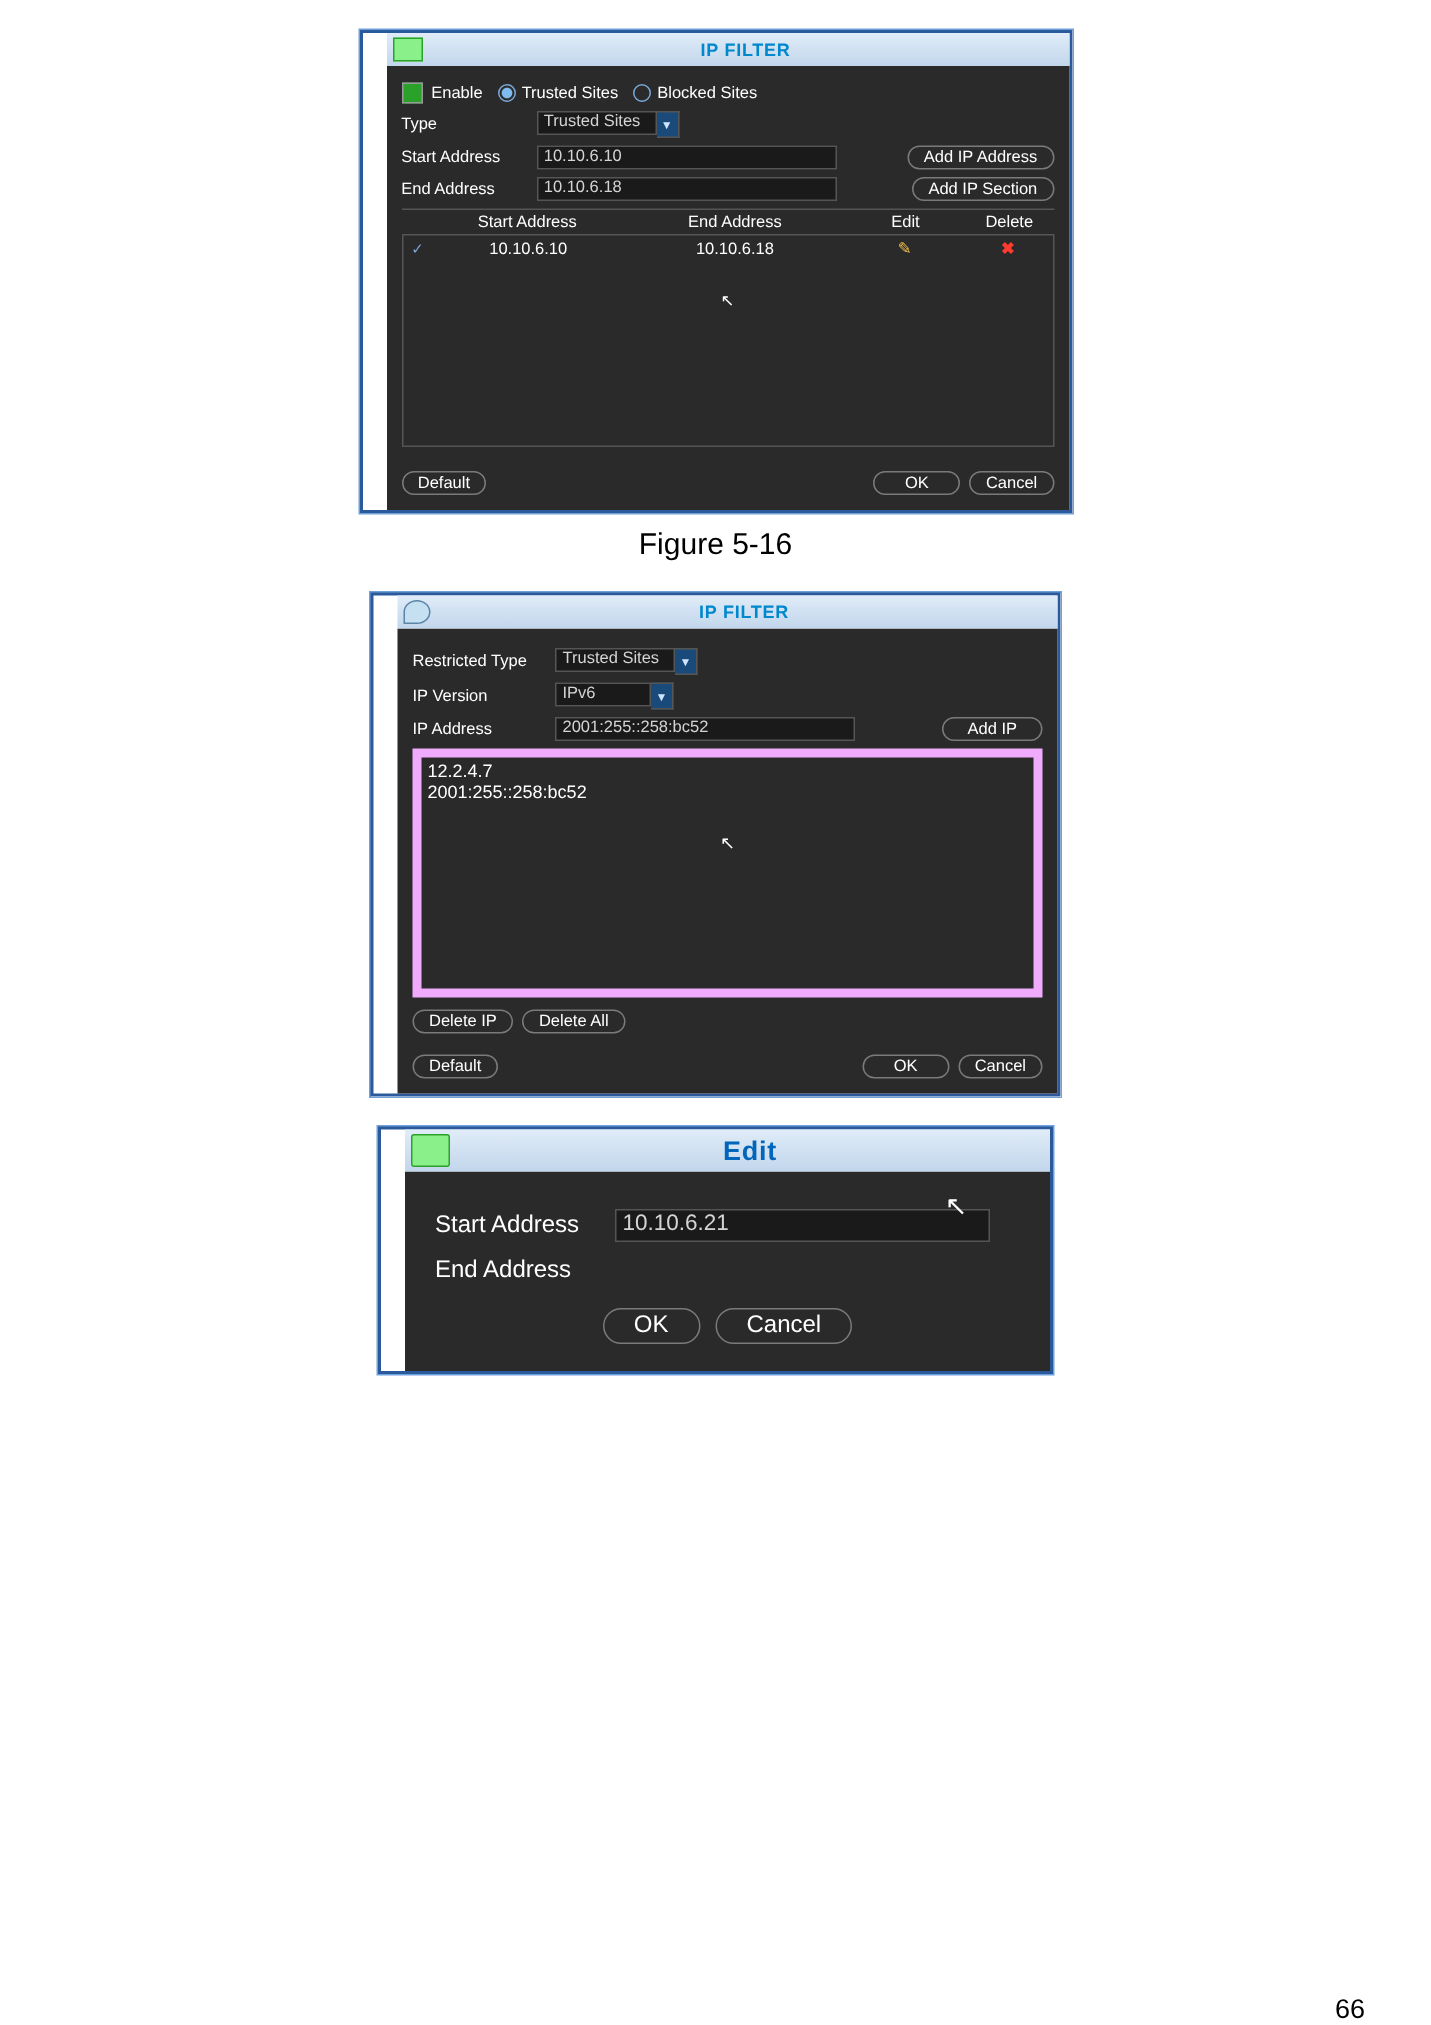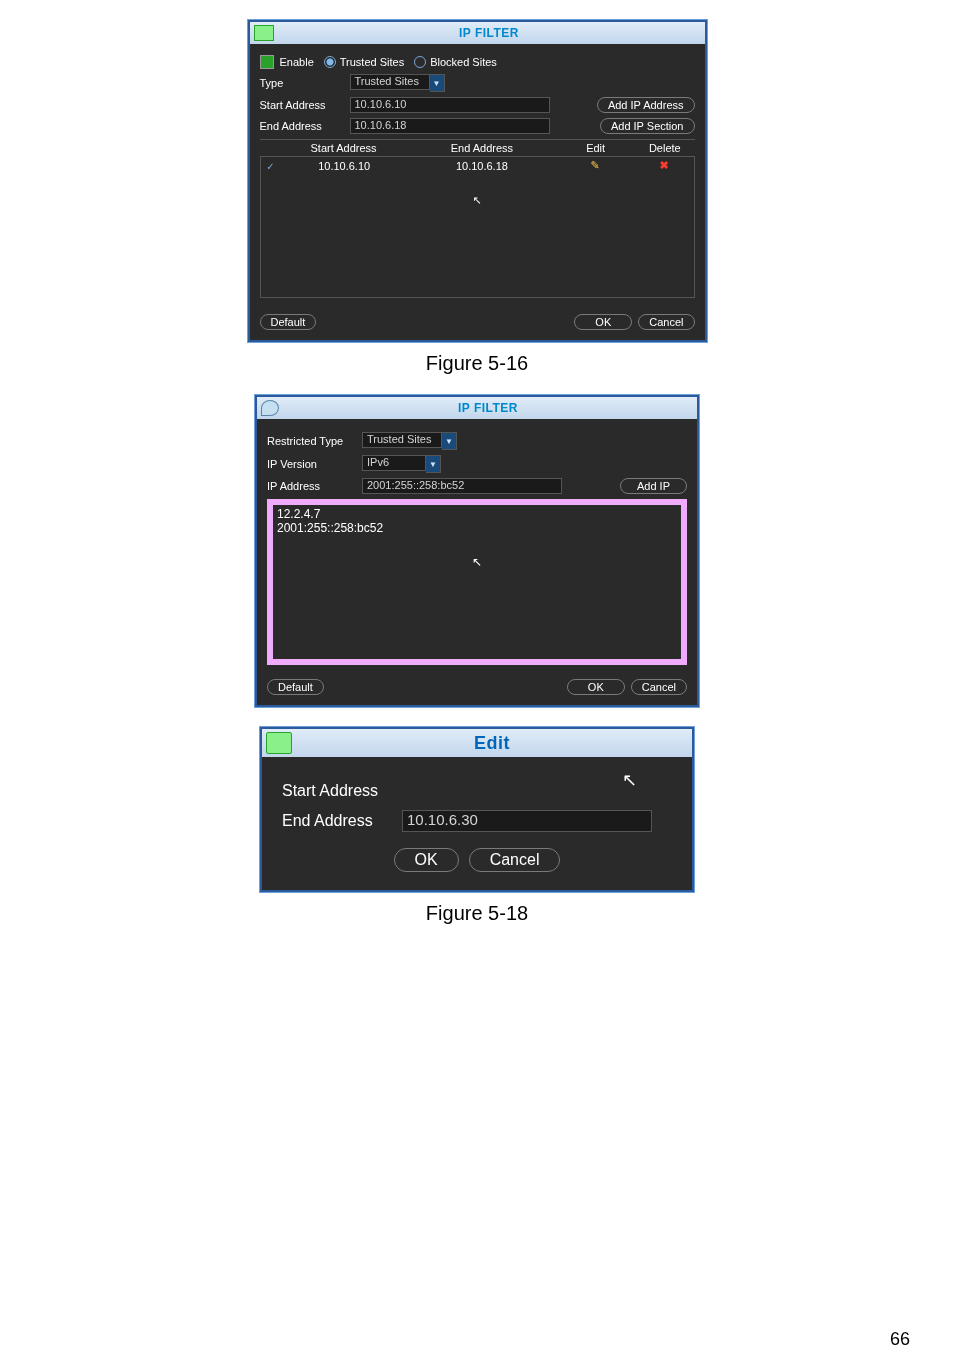--- a/index.html
+++ b/index.html
@@ -28,20 +28,21 @@
     right: 44px;
     bottom: 20px;
     font-size: 18px;
   }
 
   
   .dialog {
     margin: 20px auto 0;
     border: 2px solid #2b5a9c;
     box-shadow: 0 0 0 1px #6ea0d9;
+    padding-left: 16px;
   }
   .titlebar {
     background: linear-gradient(#e0ecf8, #c2d6ec);
     height: 22px;
     display: flex;
     align-items: center;
     position: relative;
   }
   .titlebar .title {
     flex: 1;
@@ -249,49 +250,52 @@
         <span style="flex:1"></span>
         <button class="pillbtn" style="padding-left:16px;padding-right:16px">Add IP</button>
       </div>
       <div class="listbox">
         <div>12.2.4.7</div>
         <div>2001:255::258:bc52</div>
         <div style="text-align:center; margin-top:20px;">
           <span class="cursor">↖</span>
         </div>
       </div>
+      <div class="d2-btns">
+        <button class="pillbtn">Delete IP</button>
+        <button class="pillbtn">Delete All</button>
+      </div>
       <div class="dfooter" style="margin-top:14px;">
         <button class="pillbtn">Default</button>
         <div class="right">
           <button class="pillbtn" style="padding-left:20px;padding-right:20px">OK</button>
           <button class="pillbtn">Cancel</button>
         </div>
       </div>
     </div>
   </div>
 
 
   <div class="dialog d3" style="position:relative">
     <div class="titlebar">
       <span class="ticon3"></span>
       <span class="title">Edit</span>
     </div>
     <div class="dialog-body d3-body">
       <span class="cursor">↖</span>
       <div class="row">
         <span class="flabel">Start Address</span>
+        <span class="input">10.10.6.21</span>
       </div>
       <div class="row" style="margin-top:10px;">
         <span class="flabel">End Address</span>
-        <span class="input">10.10.6.30</span>
       </div>
       <div class="d3-footer">
         <button class="pillbtn">OK</button>
         <button class="pillbtn">Cancel</button>
       </div>
     </div>
   </div>
 
-  <div class="figure-caption">Figure 5-18</div>
 
 
   <div class="page-num">66</div>
 </div>
 
 </body></html>

